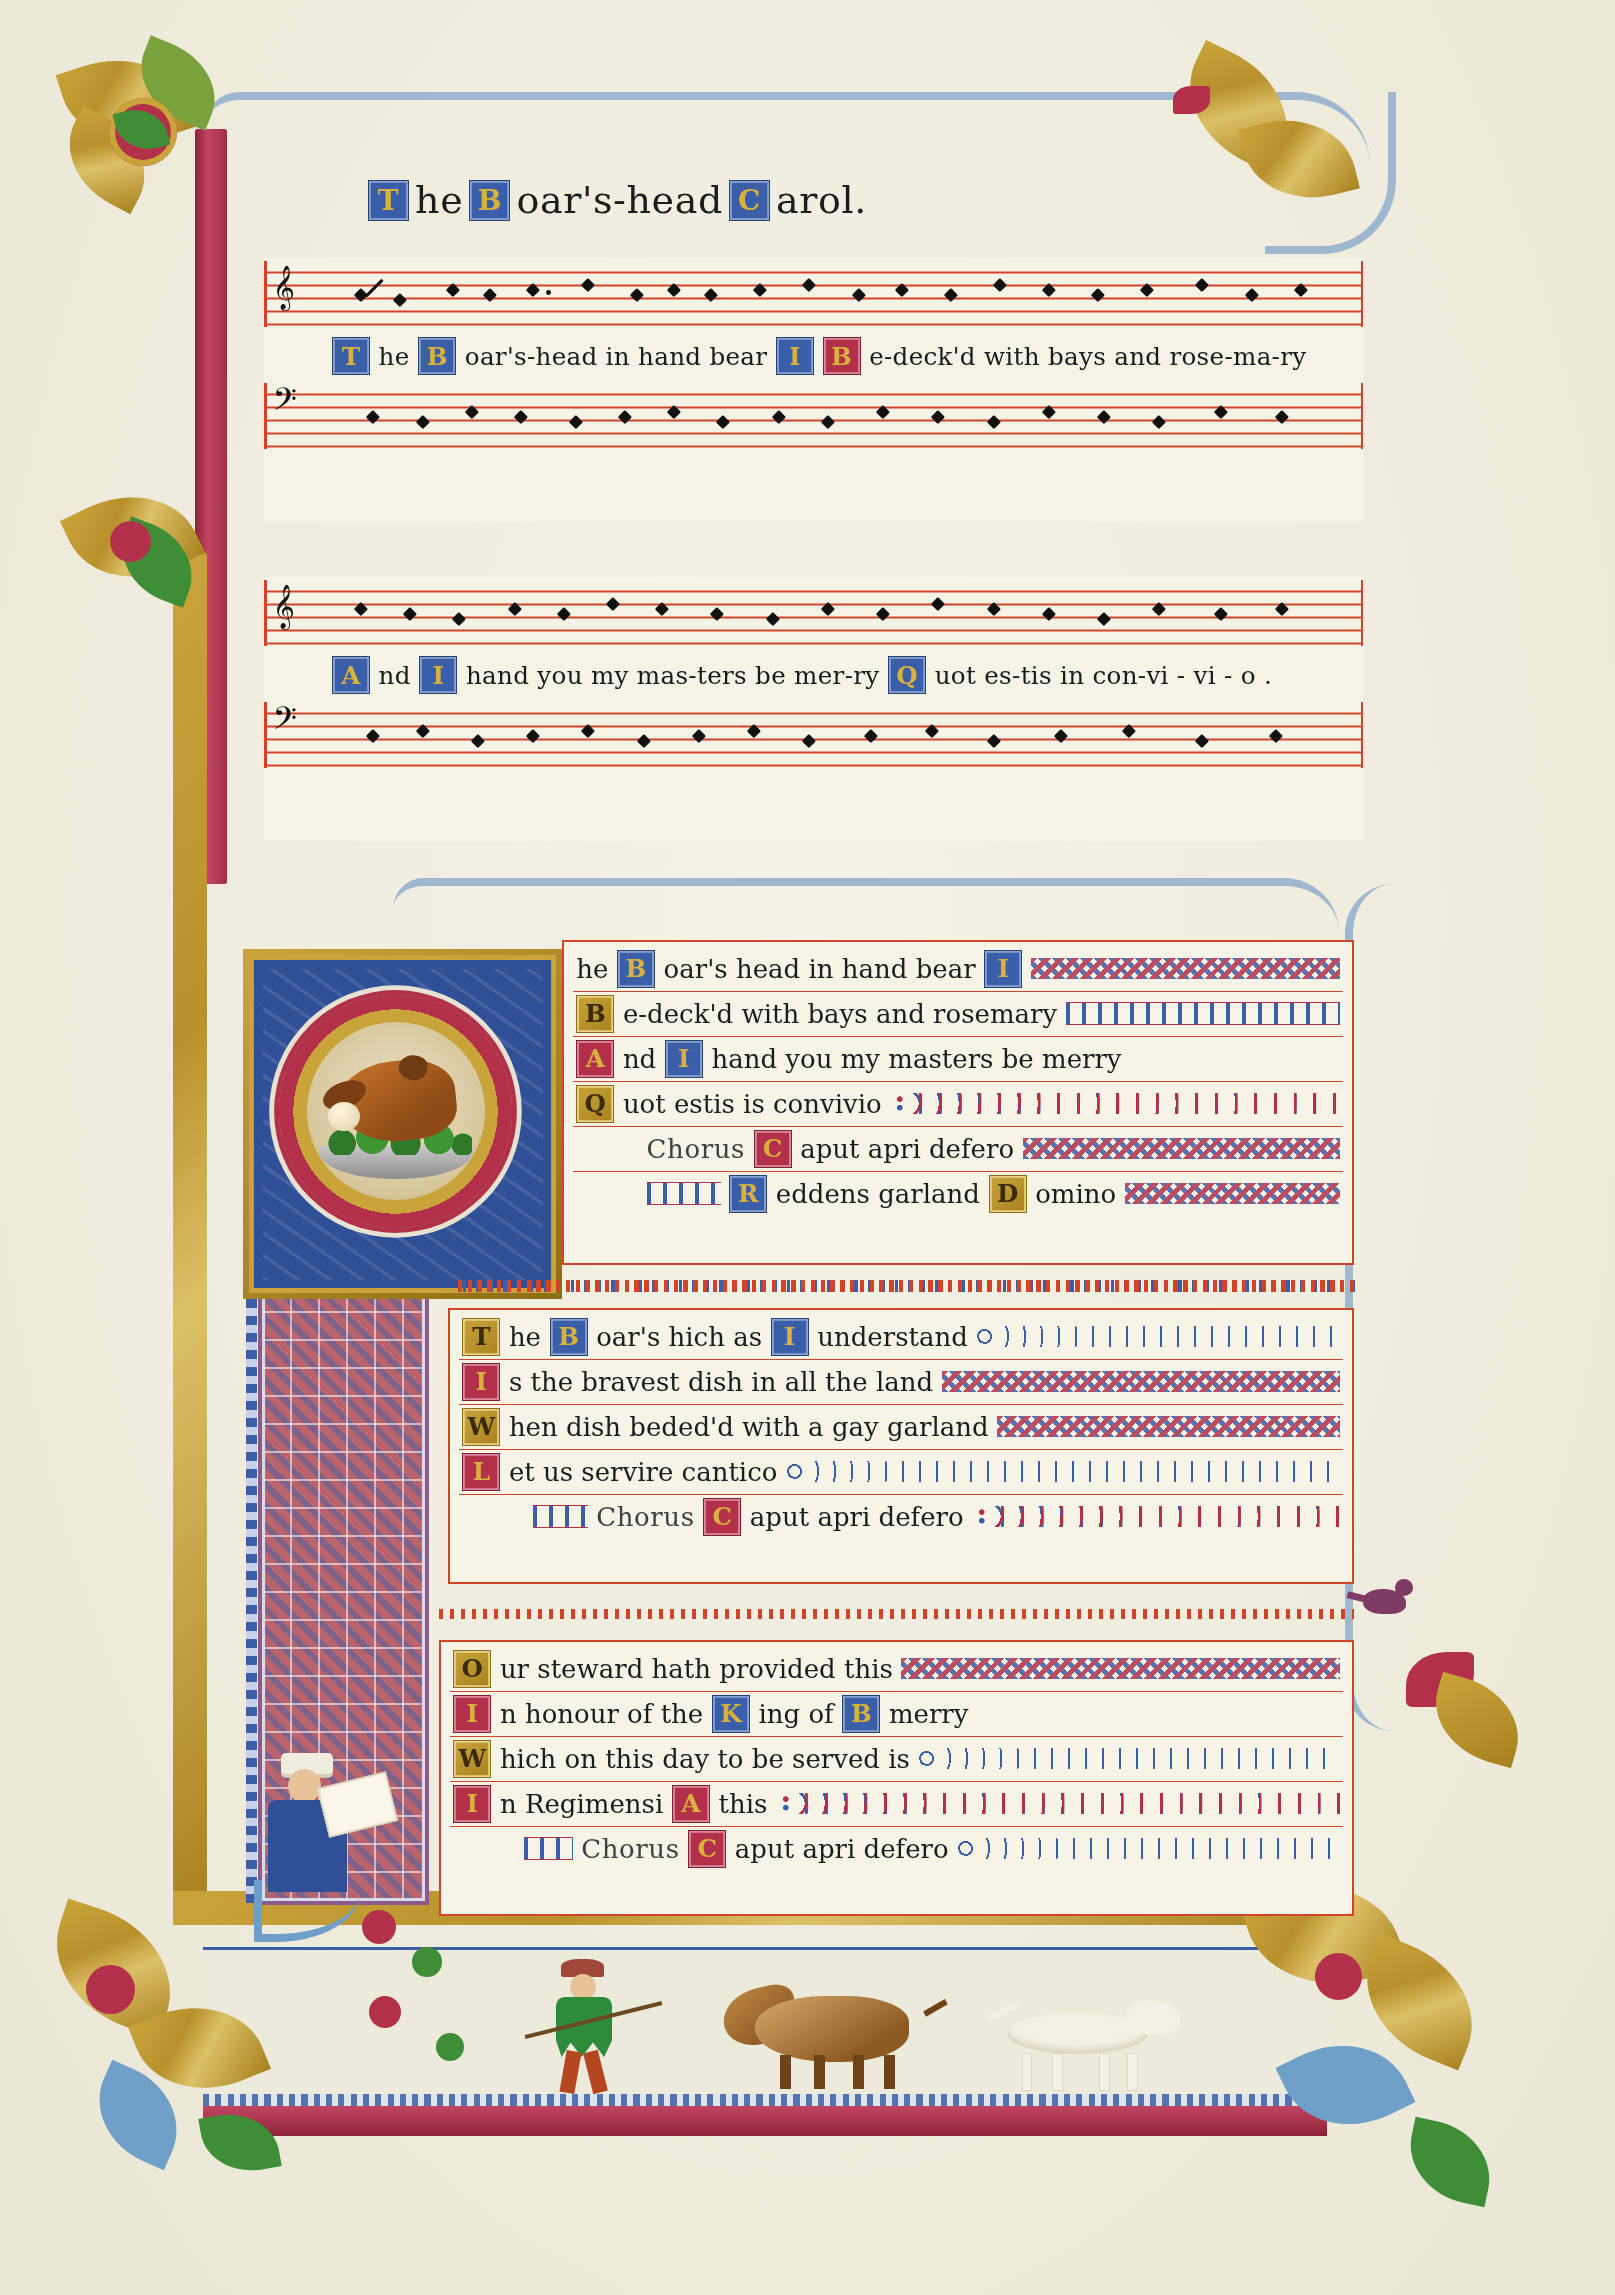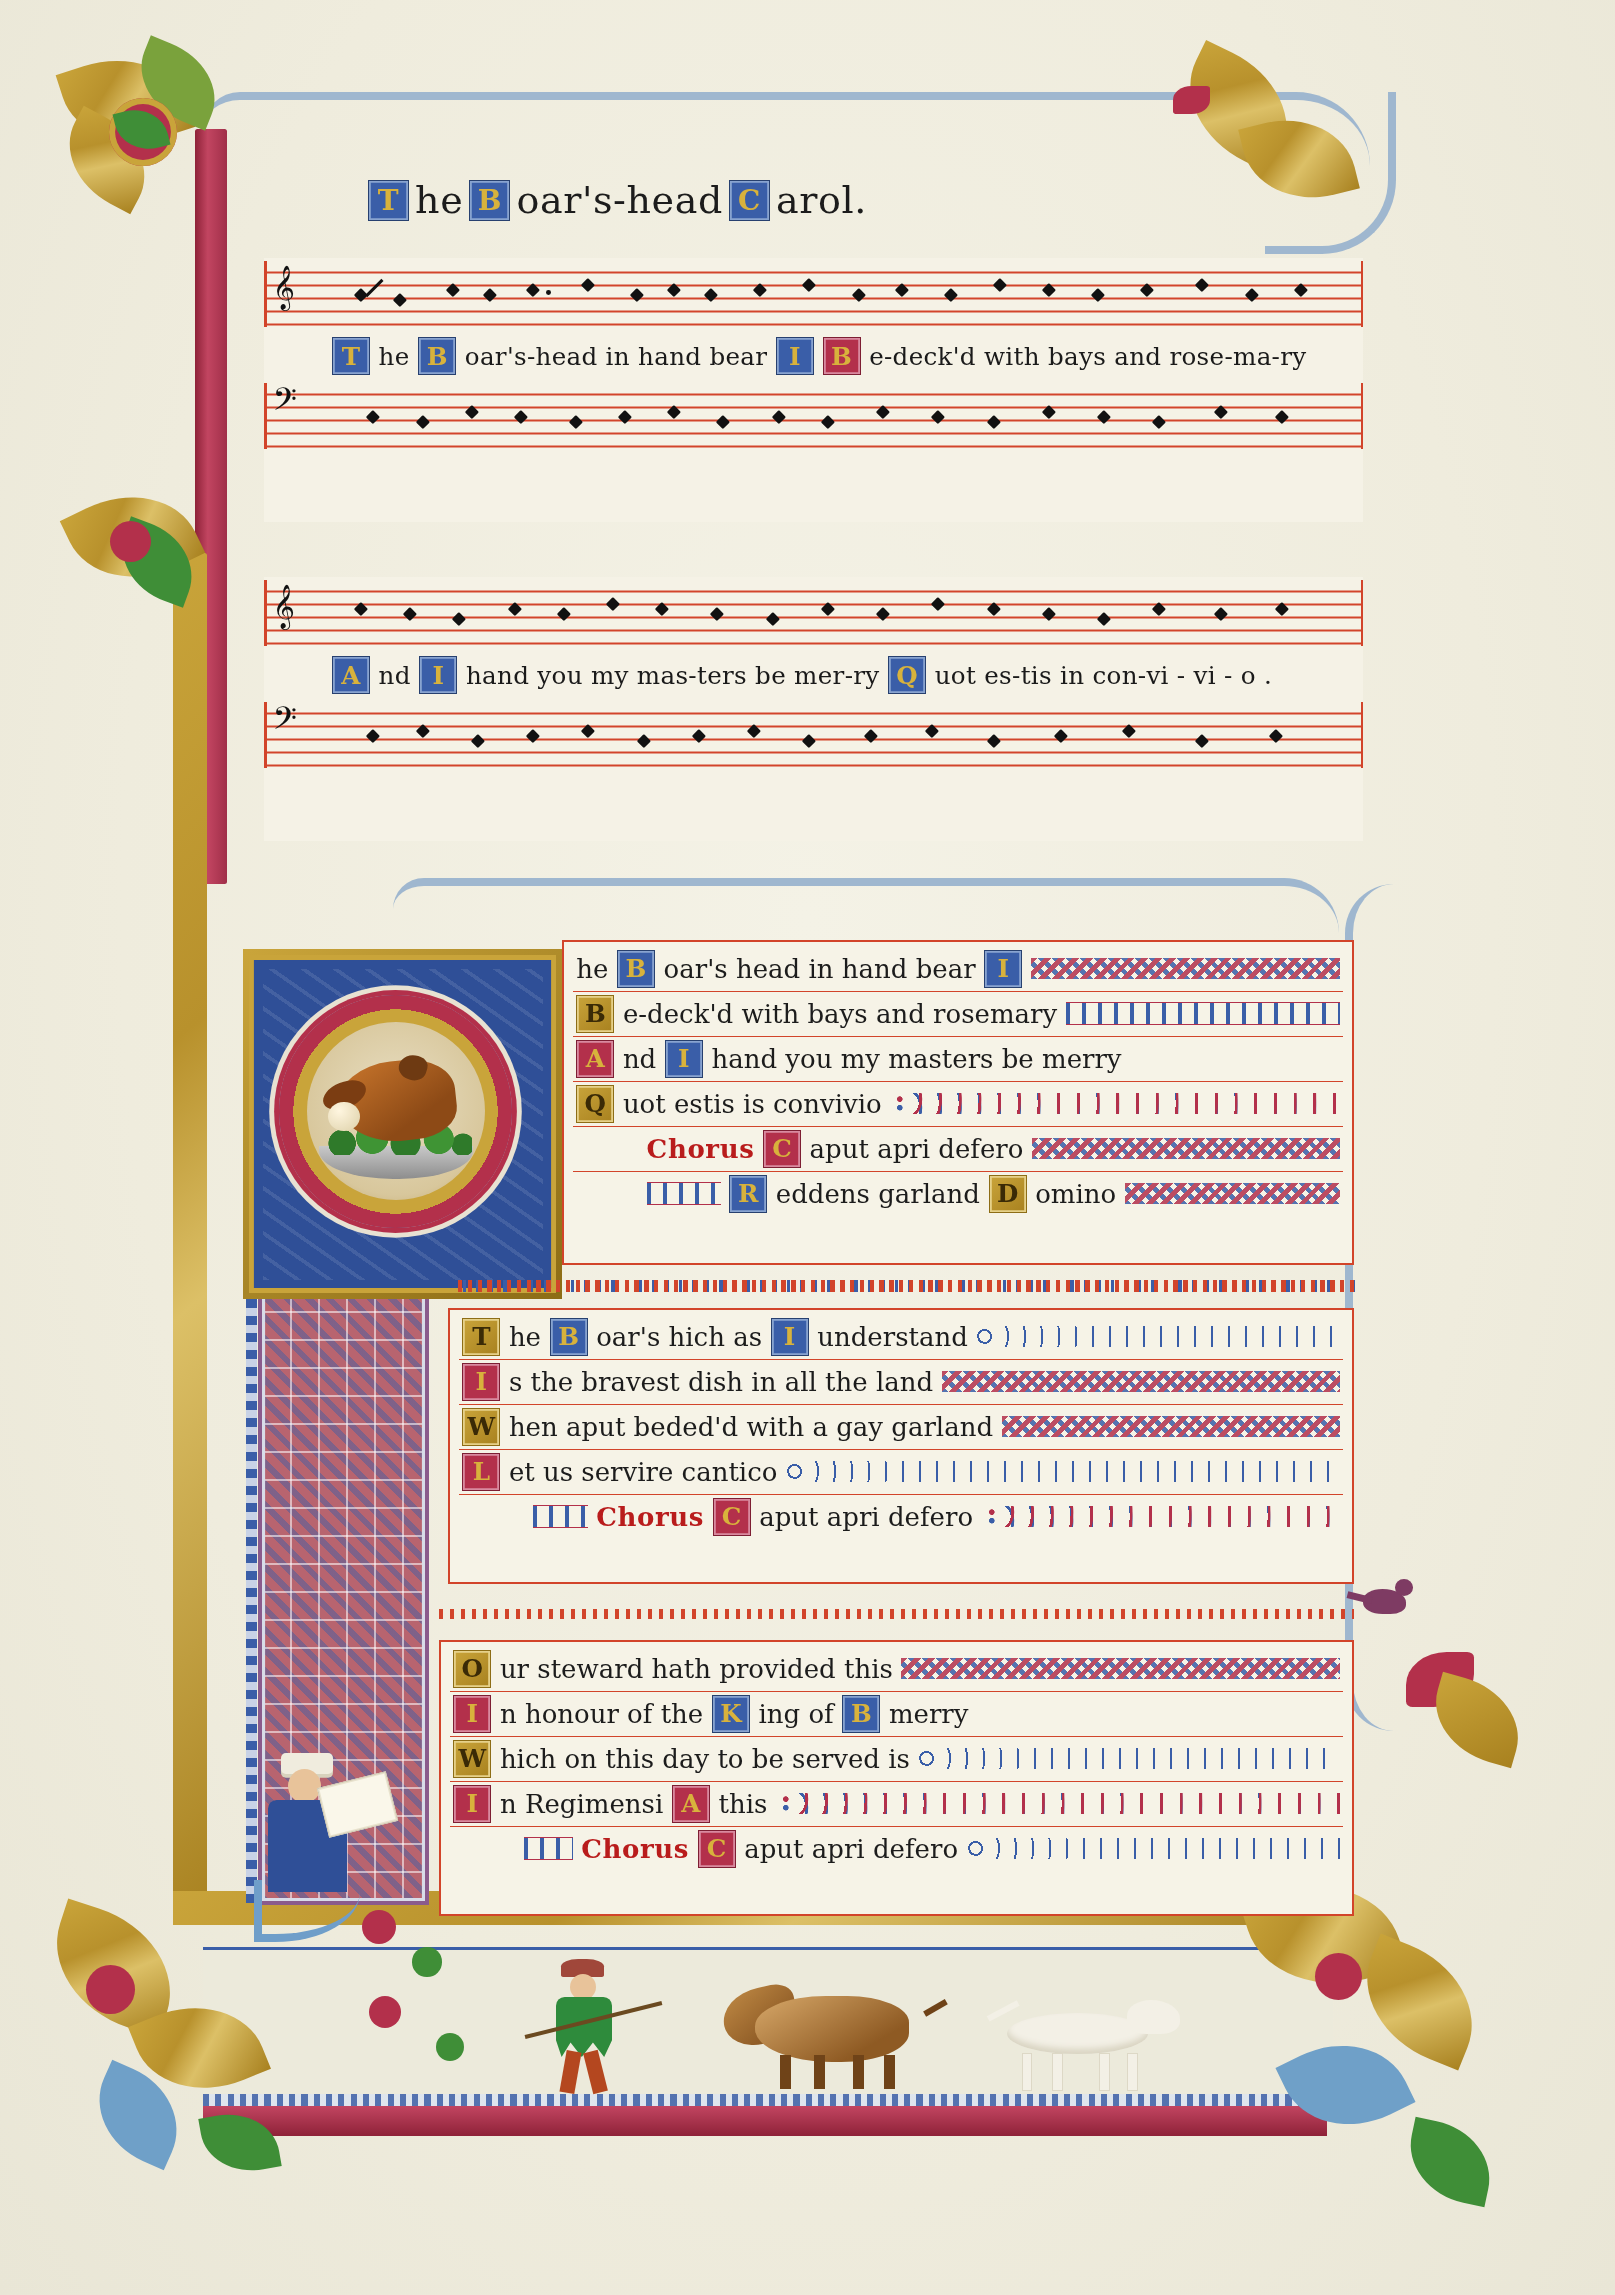--- a/index.html
+++ b/index.html
@@ -224,22 +224,22 @@
     border-bottom: 1.8px solid #d2442a;
     padding: 0 3.7px;
     font-size: 26px;
     color: #1c1c1c;
     white-space: nowrap;
     overflow: hidden;
   }
   .verse-row:last-child { border-bottom: none; }
   .verse-row.indent { padding-left: 74px; }
   .chorus-word {
-    color: #b91c1c;
-    font-weight: bold;
+    color: #404040;
+    font-weight: normal;
     letter-spacing: 0.6px;
   }
 
   
   .cap {
     display: inline-flex;
     align-items: center;
     justify-content: center;
     width: 36px; height: 36px;
     background: #3a5ea8;
@@ -643,21 +643,21 @@
       <span>understand</span>
       <span class="filler chain"></span>
     </div>
     <div class="verse-row">
       <span class="cap redbg">I</span>
       <span>s the bravest dish in all the land</span>
       <span class="filler zig"></span>
     </div>
     <div class="verse-row">
       <span class="cap goldbg">W</span>
-      <span>hen aput beded'd with a gay garland</span>
+      <span>hen dish beded'd with a gay garland</span>
       <span class="filler zig"></span>
     </div>
     <div class="verse-row">
       <span class="cap redbg">L</span>
       <span>et us servire cantico</span>
       <span class="filler chain"></span>
     </div>
     <div class="verse-row indent">
       <span class="filler wave" style="max-width:55px;"></span>
       <span class="chorus-word">Chorus</span>

